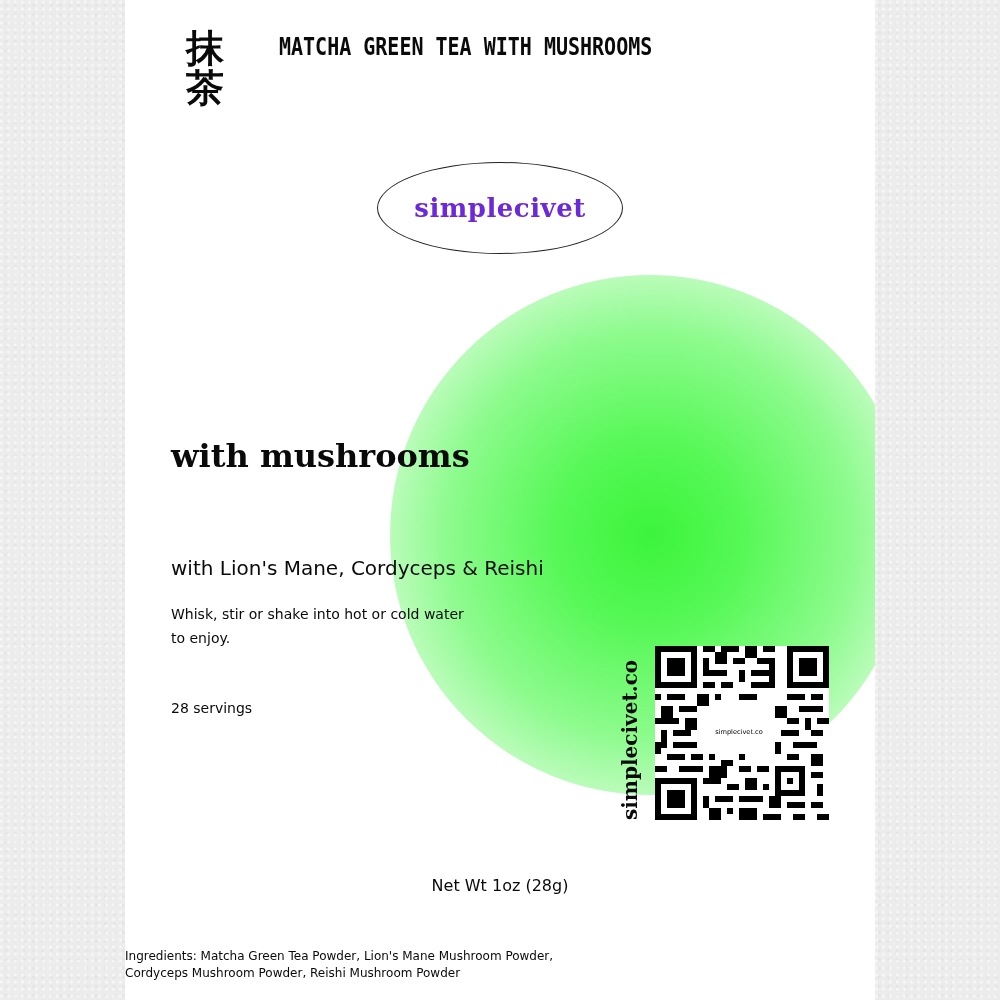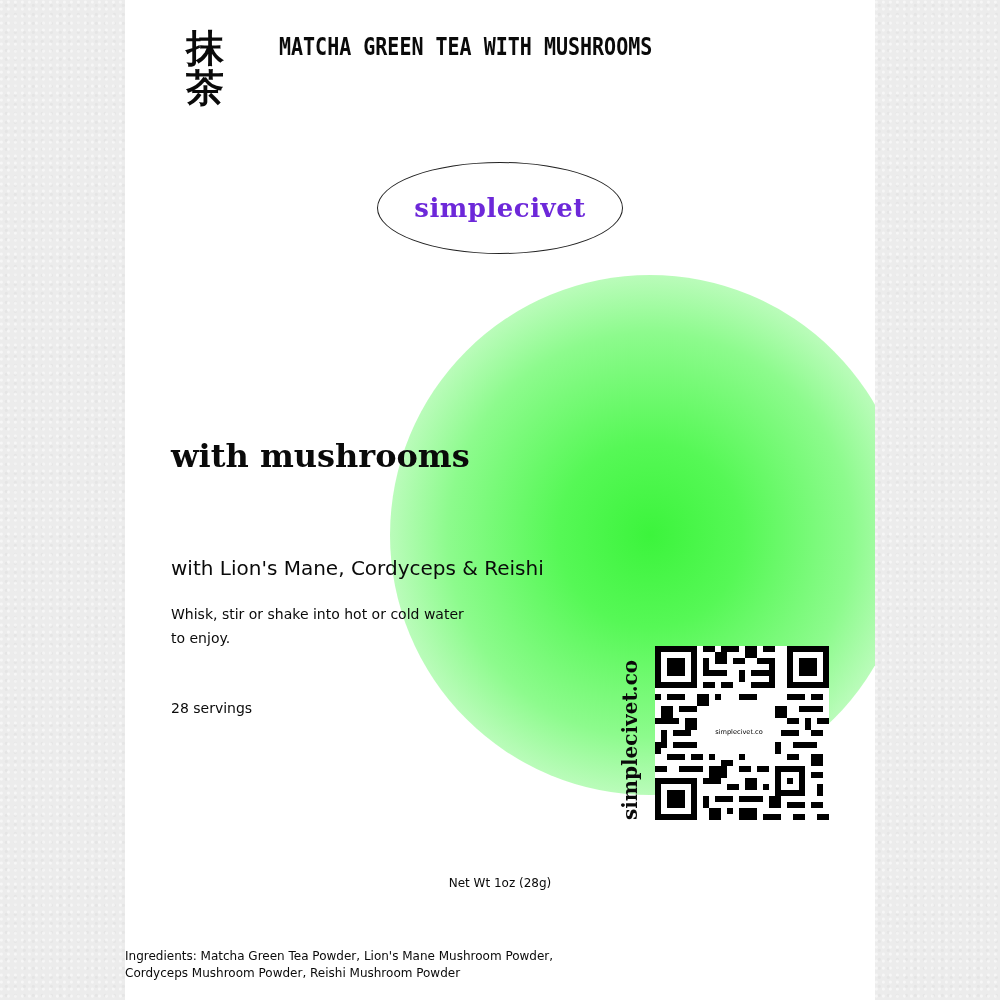--- a/index.html
+++ b/index.html
@@ -57,21 +57,21 @@
   }
   .qr-url {
     position:absolute; left:493px; top:820px;
     transform:rotate(-90deg); transform-origin:left top;
     font-family:"DejaVu Serif", serif; font-weight:bold; font-size:20px; white-space:nowrap;
   }
   .qr {
     position:absolute; left:530px; top:646px; width:174px; height:174px;
   }
   .netwt {
-    position:absolute; left:0; width:750px; top:876px; text-align:center; font-size:12px;
+    position:absolute; left:0; width:750px; top:876px; text-align:center; font-size:16px;
   }
   .ingredients {
     position:absolute; left:0; width:750px; top:948px; text-align:left;
     font-size:12px; line-height:17px;
   }
 </style>
 </head>
 <body>
 
 <div class="panel">

